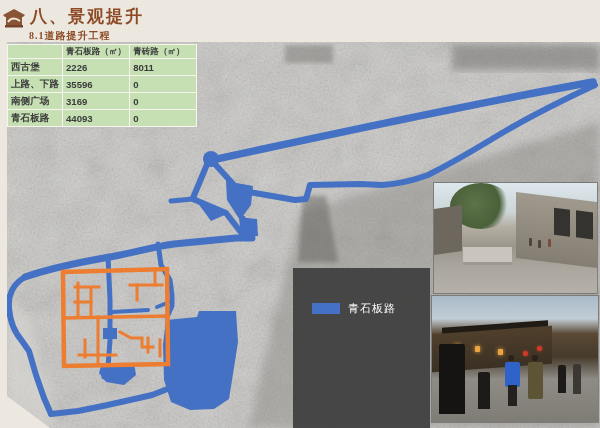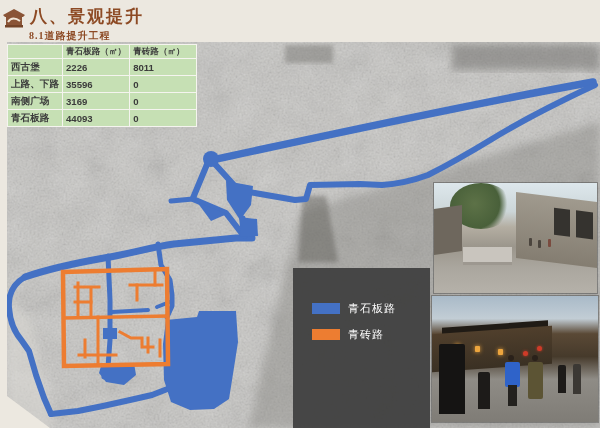--- a/index.html
+++ b/index.html
@@ -196,24 +196,20 @@
         <td>0</td>
       </tr>
     </tbody>
   </table>
 
   <div class="note-box">
     <div class="legend-row first">
       <span class="swatch" style="background: rgb(68, 113, 196);"></span>
       <span class="legend-label">青石板路</span>
     </div>
-    <div class="legend-row">
-      <span class="swatch" style="background: rgb(237, 125, 49);"></span>
-      <span class="legend-label">青砖路</span>
-    </div>
   </div>
 
   <div class="photo photo1">
     <div class="ph p1-tree"></div>
     <div class="ph p1-bldg-l"></div>
     <div class="ph p1-bldg-r">
       <div class="ph p1-win a"></div>
       <div class="ph p1-win b"></div>
     </div>
     <div class="ph p1-planter"></div>

